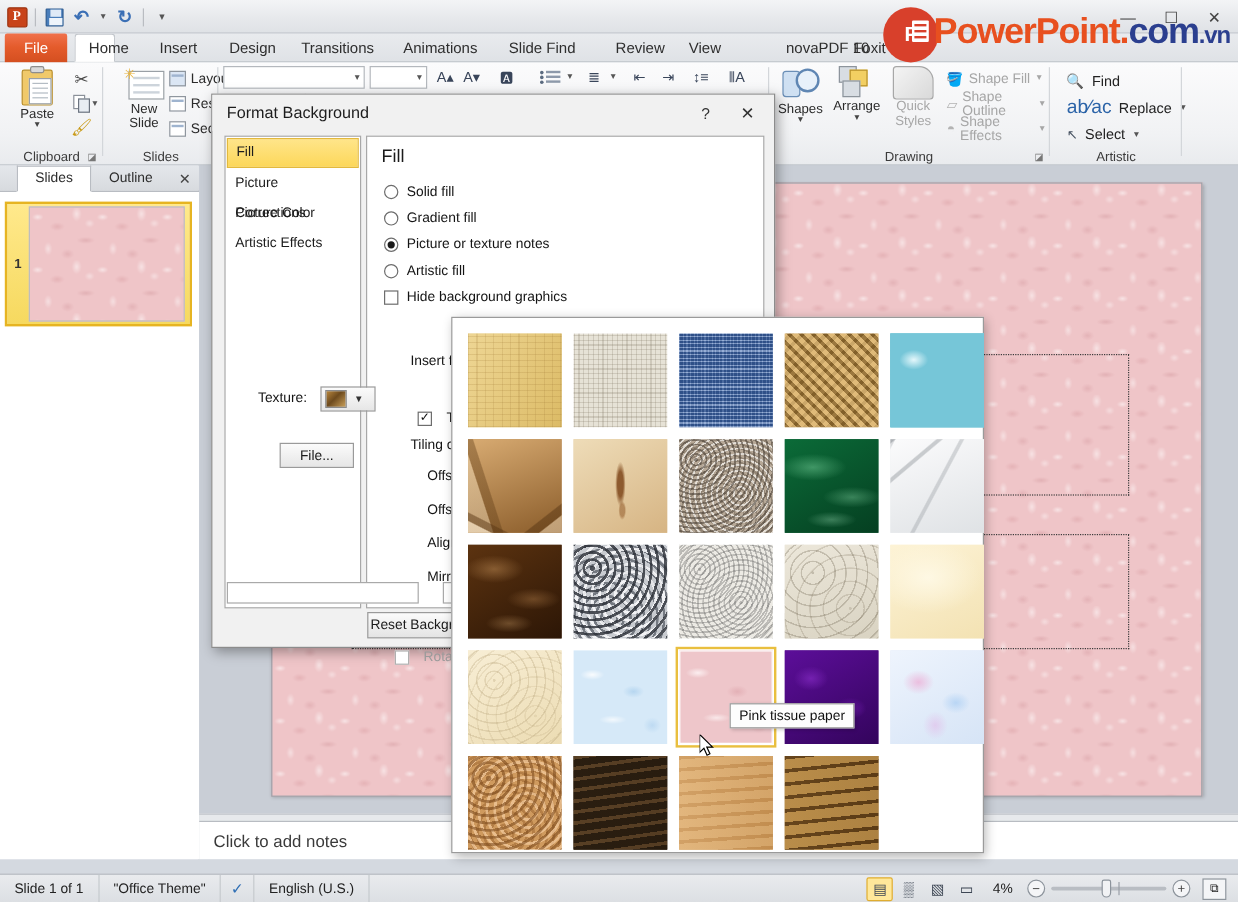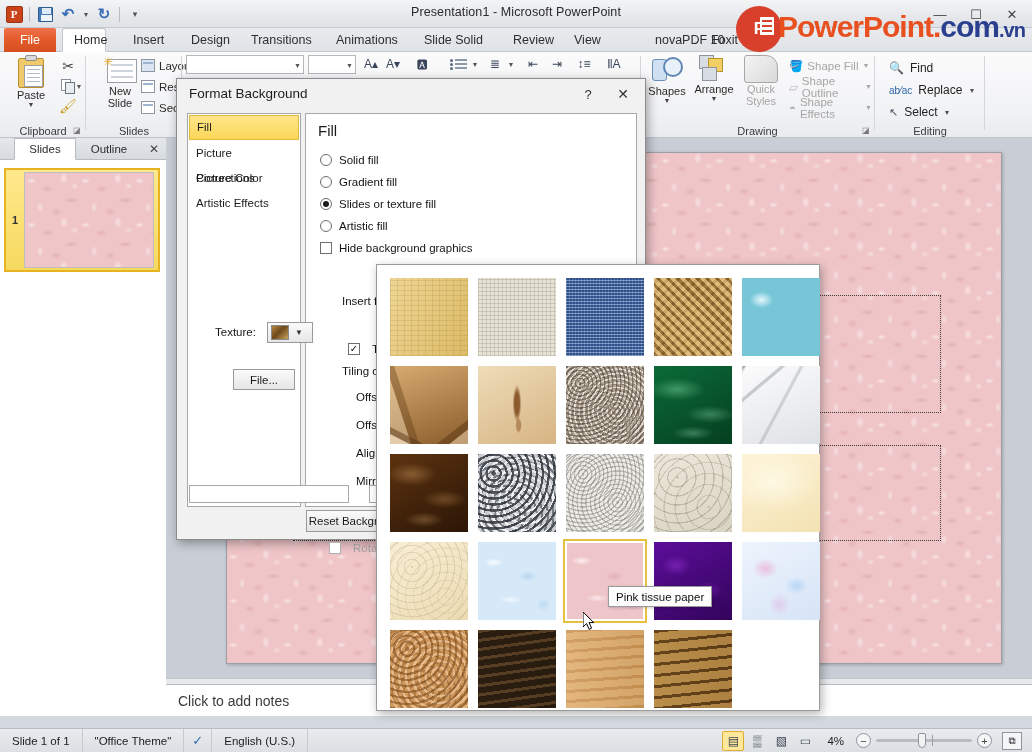--- a/index.html
+++ b/index.html
@@ -404,36 +404,35 @@
         <span class="dd-tiny">▼</span>
       </div>
     <div class="qat-ico">
         <span class="redo-g">↻</span>
       </div>
     <div class="sep-v"></div>
     <div class="qat-ico">
         <span style="font-size:9px;color:#555">▾</span>
       </div>
   </div>
-  <div id="win-title">Presentation1  -  Microsoft PowerPoint</div>
   <div id="win-btns">
     <div class="win-btn">—</div>
     <div class="win-btn">☐</div>
     <div class="win-btn close">✕</div>
   </div>
 </div>
 
 <div id="tabrow">
   <div class="tab file" style="left:4px;width:52px">File</div>
-  <div class="tab active" style="left:62px;width:44px">Home</div>
+  <div class="tab active" style="left:62px;width:34px">Home</div>
   <div class="tab" style="left:122px">Insert</div>
   <div class="tab" style="left:180px">Design</div>
   <div class="tab" style="left:240px">Transitions</div>
   <div class="tab" style="left:325px">Animations</div>
-  <div class="tab" style="left:413px">Slide Solid</div>
+  <div class="tab" style="left:413px">Slide Find</div>
   <div class="tab" style="left:502px">Review</div>
   <div class="tab" style="left:563px">View</div>
   <div class="tab" style="left:644px">novaPDF 10</div>
   <div class="tab" style="left:700px">Foxit PDF</div>
 </div>
 
 <div id="ribbon">
 
   <div class="grp" style="left:0;width:86px">
     <div class="paste-btn">
@@ -588,30 +587,30 @@
     <div class="dlglaunch">◪</div>
     <div class="grp-div" style="left:234px"></div>
   </div>
 
   <div class="grp" style="left:875px;width:110px">
     <div class="ed-row" style="left:14px;top:5px">
       <span style="color:#2c64a8;font-size:12px">🔍</span>
       <span>Find</span>
     </div>
     <div class="ed-row" style="left:14px;top:27px">
-      <span style="color:#2c64a8;font-size:10px">ab⁄ac</span>
+      <span style="color:#2c64a8;font-size:16px">ab⁄ac</span>
       <span>Replace</span>
         <span class="dd-tiny">▼</span>
     </div>
     <div class="ed-row" style="left:14px;top:49px">
       <span style="color:#44505f;font-size:11px">↖</span>
       <span>Select</span>
         <span class="dd-tiny">▼</span>
     </div>
-    <div class="grp-lbl">Editing</div>
+    <div class="grp-lbl">Artistic</div>
     <div class="grp-div" style="left:109px"></div>
   </div>
 </div>
 
 <div id="watermark">
   <div id="wm-circle">
     <span class="wm-p">P</span>
     <span class="wm-doc">
         <i></i>
         <i></i>
@@ -696,21 +695,21 @@
       <span class="rlbl">Solid fill</span>
     </div>
     <div class="radio-row" style="top:58px">
       <span class="radio"></span>
       <span class="rlbl">Gradient fill</span>
     </div>
     <div class="radio-row" style="top:80px">
       <span class="radio on">
           <b></b>
         </span>
-      <span class="rlbl">Slides or texture fill</span>
+      <span class="rlbl">Picture or texture notes</span>
     </div>
     <div class="radio-row" style="top:102px">
       <span class="radio"></span>
       <span class="rlbl">Artistic fill</span>
     </div>
     <div class="radio-row" style="top:124px">
       <span class="chk"></span>
       <span class="rlbl">Hide background graphics</span>
     </div>
 

